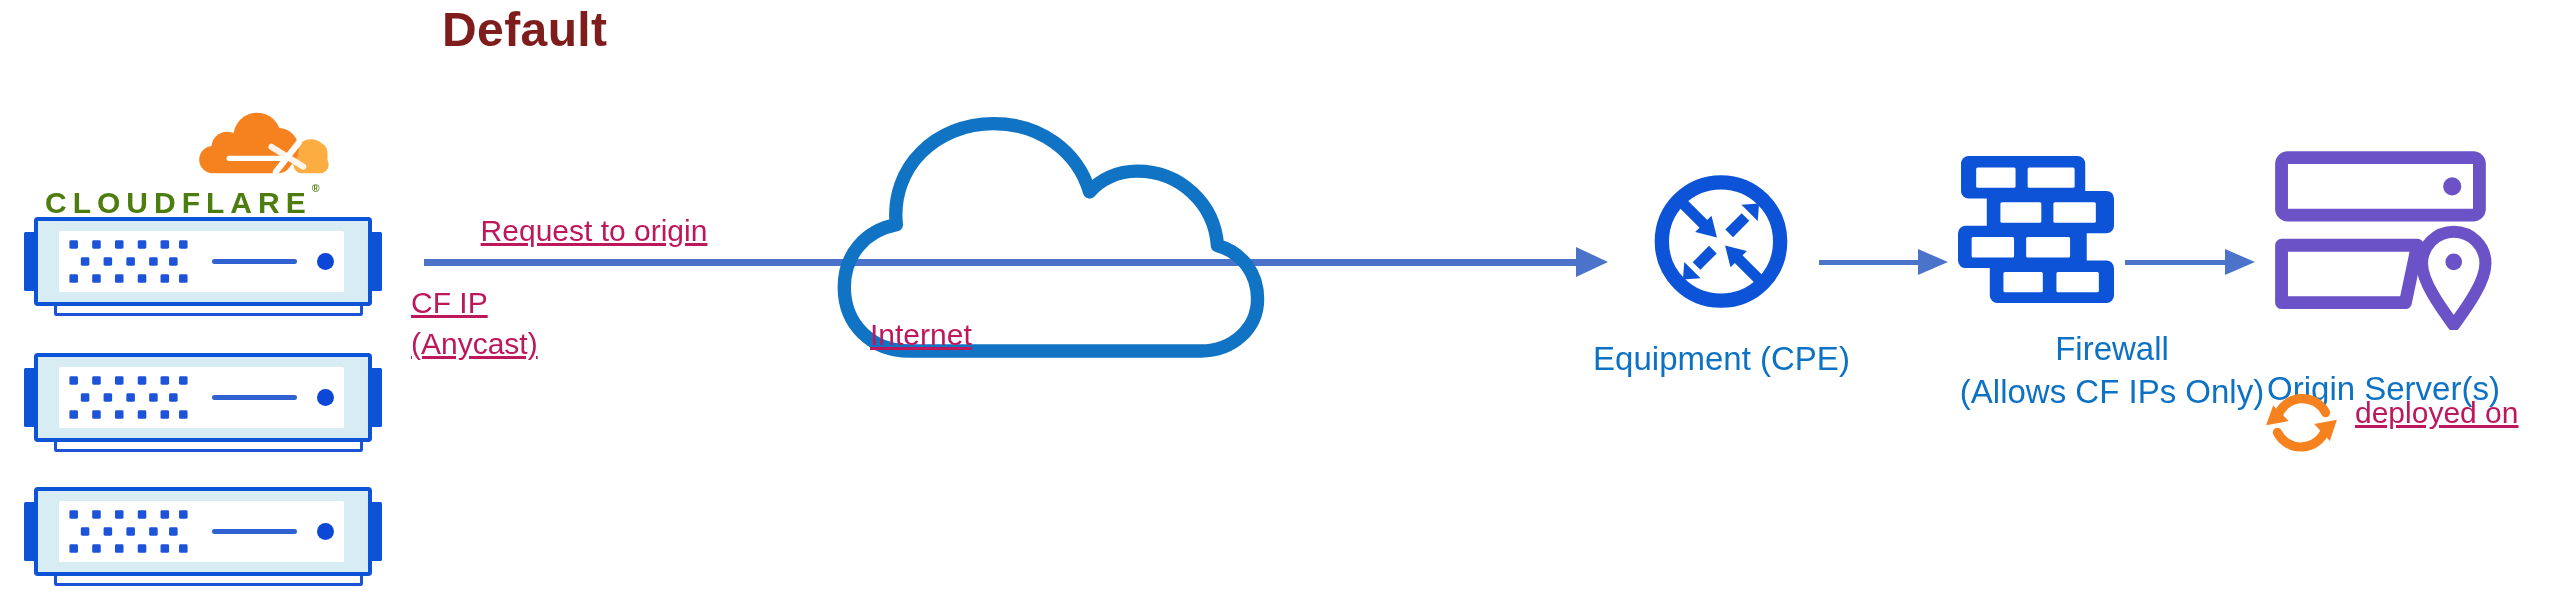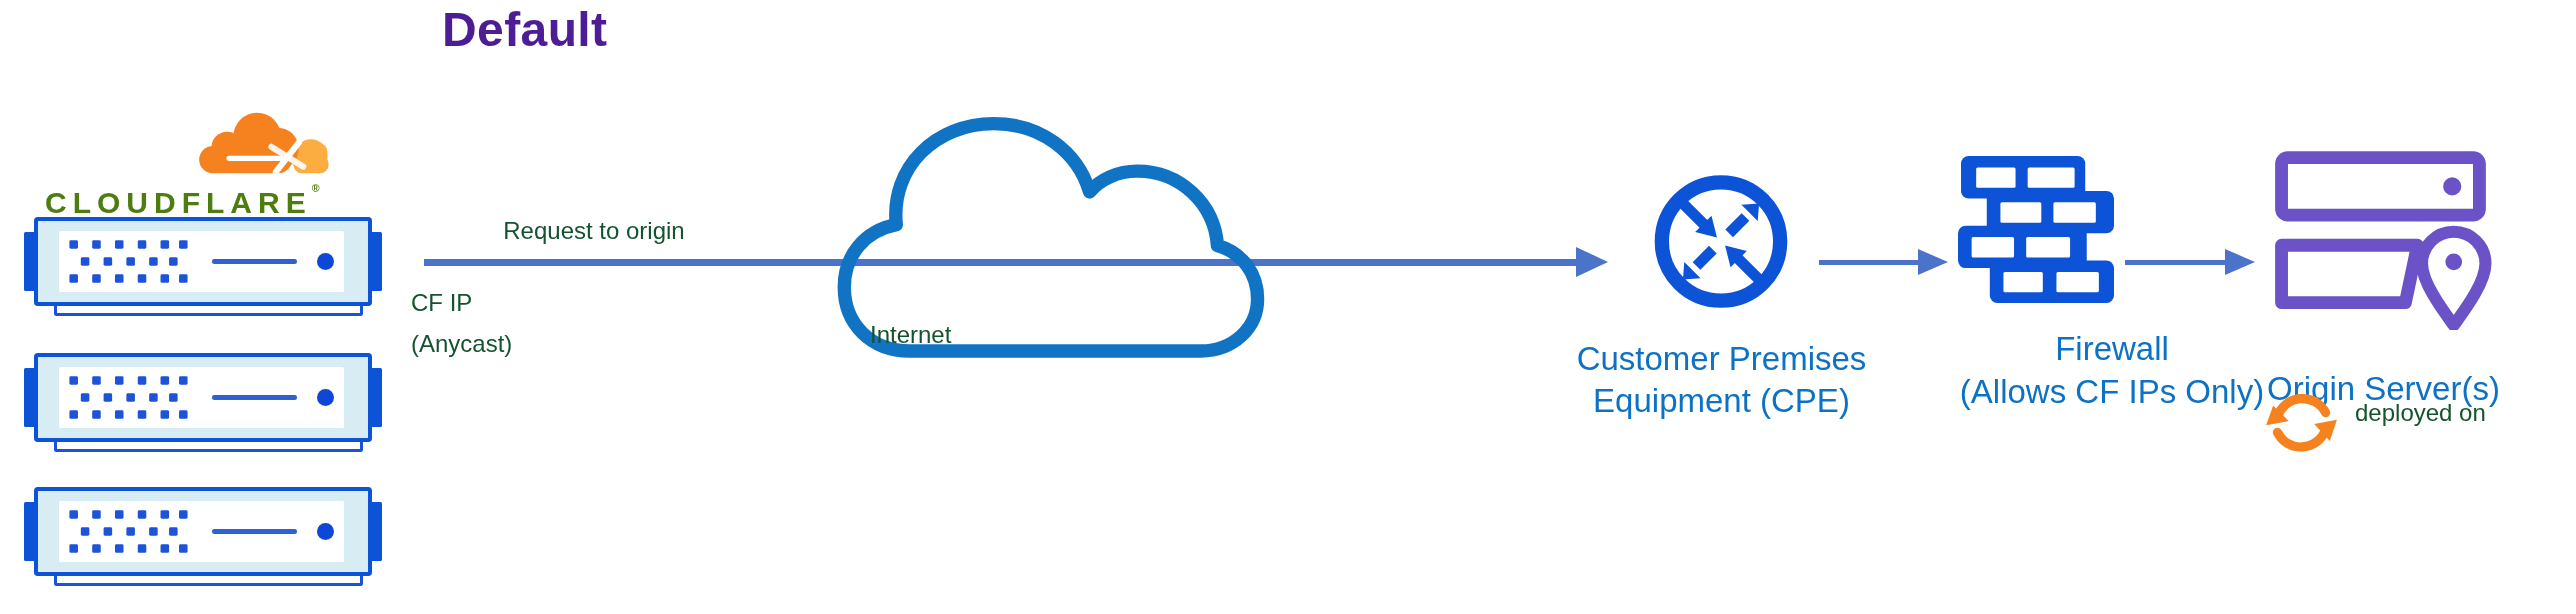--- a/index.html
+++ b/index.html
@@ -5,21 +5,21 @@
   * { margin:0; padding:0; box-sizing:border-box; }
   html,body { background:#ffffff; }
   body { font-family:"Liberation Sans","DejaVu Sans",sans-serif; }
   #stage {
     position:relative; width:2576px; height:614px; background:#ffffff; overflow:hidden;
   }
   .abs { position:absolute; }
 
   
   .diagram-title {
-    left:442px; top:1.5px; font-size:48px; font-weight:700; color:#4c1d95; letter-spacing:0.4px;
+    left:442px; top:1.5px; font-size:48px; font-weight:700; color:#7f1d1d; letter-spacing:0.4px;
   }
 
   
   .cf-logo-cloud { left:191px; top:101px; width:150px; height:82px; }
   .cf-wordmark {
     left:45px; top:182px; font-size:30px; font-weight:900; color:#4d7c0f;
     letter-spacing:6px; white-space:nowrap;
   }
   .cf-wordmark sup { font-size:10.6px; letter-spacing:0; vertical-align:21px; }
 
@@ -54,21 +54,21 @@
     width:0; height:0; z-index:1;
     border-top:15px solid transparent; border-bottom:15px solid transparent;
     border-left:32px solid #4a73c9;
   }
   .arrow-head.small {
     border-top:13px solid transparent; border-bottom:13px solid transparent;
     border-left:30px solid #4a73c9;
   }
 
   
-  .lbl { color:#14532d; font-size:24px; line-height:41px; }
+  .lbl { color:#be185d; font-size:30px; line-height:41px;text-decoration:underline; }
   .lbl-node { color:#0e72c4; font-size:33px; line-height:42px; text-align:center; }
   .req-label   { left:454px; top:210px; width:280px; text-align:center; }
   .cfip-label  { left:387px; top:282px;margin-left:24px; }
   .internet-label { left:870px; top:314px; width:272px; text-align:left; z-index:3; }
   .cpe-label   { left:1551px; top:338px; width:341px; }
   .fw-label    { left:1944px; top:327px; width:336px; line-height:43px; }
   .origin-label{ left:2232px; top:328px; width:303px;margin-top:40px; }
   .cloudflared-label { left:2355px; top:391px; line-height:43px; }
 
   
@@ -228,21 +228,20 @@
       <polygon points="94,94 62,86 86,62" stroke="none"></polygon>
       <line x1="112" y1="88" x2="136" y2="64"></line>
       <polygon points="156,44 154,70 130,46" stroke="none"></polygon>
       <line x1="88" y1="112" x2="64" y2="136"></line>
       <polygon points="44,156 46,130 70,154" stroke="none"></polygon>
       <line x1="155" y1="155" x2="124" y2="124"></line>
       <polygon points="106,106 138,114 114,138" stroke="none"></polygon>
     </g>
   </svg>
   <div class="abs lbl-node cpe-label">
-    <div>Customer Premises</div>
     <div>Equipment (CPE)</div>
   </div>
 
   <div class="abs flow-line thin" style="left:1819px; top:260px; width:100px;"></div>
   <div class="abs arrow-head small" style="left:1918px; top:249px;"></div>
 
   <svg class="abs firewall-icon" viewBox="0 0 206 194">
     <g fill="#0d53d8">
       <rect x="4" y="0" width="164" height="56" rx="10"></rect>
       <rect x="38" y="46" width="168" height="56" rx="10"></rect>

